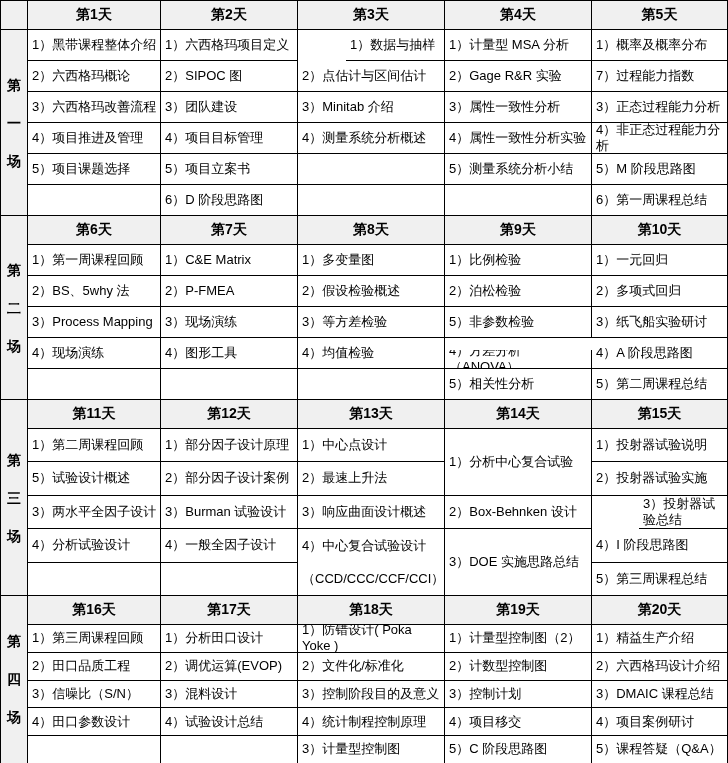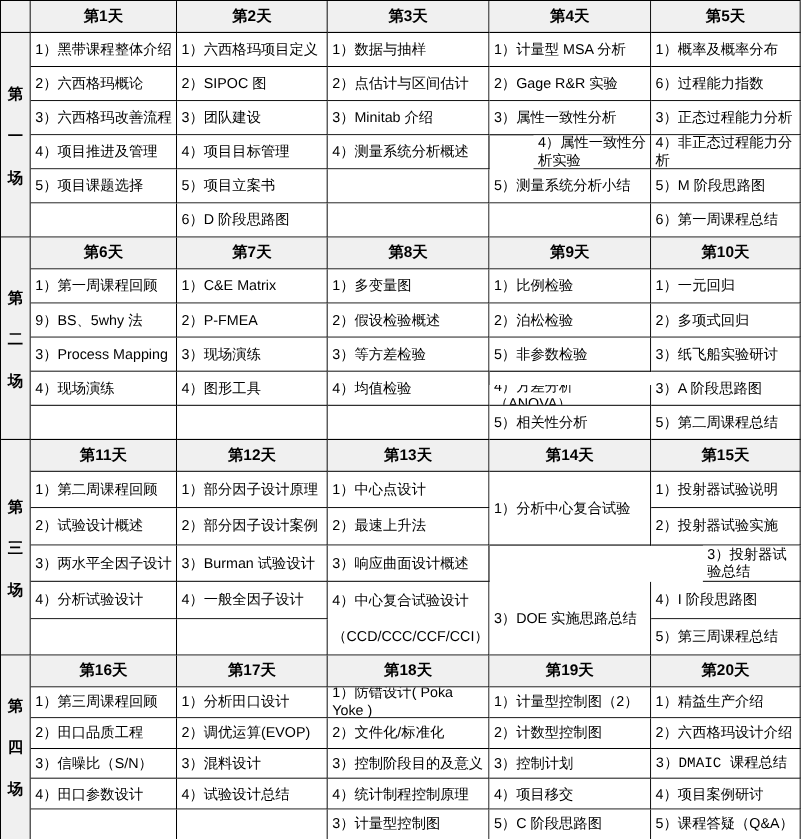--- a/index.html
+++ b/index.html
@@ -79,48 +79,48 @@
       <div class="cell" style="grid-area: 6 / 2 / span 1;">5）项目课题选择</div>
       <div class="cell" style="grid-area: 7 / 2 / span 1;"></div>
       <div class="cell day-header" style="grid-area: 1 / 3;">第2天</div>
       <div class="cell" style="grid-area: 2 / 3 / span 1;">1）六西格玛项目定义</div>
       <div class="cell" style="grid-area: 3 / 3 / span 1;">2）SIPOC 图</div>
       <div class="cell" style="grid-area: 4 / 3 / span 1;">3）团队建设</div>
       <div class="cell" style="grid-area: 5 / 3 / span 1;">4）项目目标管理</div>
       <div class="cell" style="grid-area: 6 / 3 / span 1;">5）项目立案书</div>
       <div class="cell" style="grid-area: 7 / 3 / span 1;">6）D 阶段思路图</div>
       <div class="cell day-header" style="grid-area: 1 / 4;">第3天</div>
-      <div class="cell" style="grid-area: 2 / 4 / span 1;">1）数据与抽样</div>
+      <div class="cell" style="grid-area: 2 / 4 / span 1; margin-left: 48px;">1）数据与抽样</div>
       <div class="cell" style="grid-area: 3 / 4 / span 1;">2）点估计与区间估计</div>
       <div class="cell" style="grid-area: 4 / 4 / span 1;">3）Minitab 介绍</div>
       <div class="cell" style="grid-area: 5 / 4 / span 1;">4）测量系统分析概述</div>
       <div class="cell" style="grid-area: 6 / 4 / span 1;"></div>
       <div class="cell" style="grid-area: 7 / 4 / span 1;"></div>
       <div class="cell day-header" style="grid-area: 1 / 5;">第4天</div>
       <div class="cell" style="grid-area: 2 / 5 / span 1;">1）计量型 MSA 分析</div>
       <div class="cell" style="grid-area: 3 / 5 / span 1;">2）Gage R&amp;R 实验</div>
       <div class="cell" style="grid-area: 4 / 5 / span 1;">3）属性一致性分析</div>
-      <div class="cell" style="grid-area: 5 / 5 / span 1; margin-left: 40px;">4）属性一致性分析实验</div>
+      <div class="cell" style="grid-area: 5 / 5 / span 1;">4）属性一致性分析实验</div>
       <div class="cell" style="grid-area: 6 / 5 / span 1;">5）测量系统分析小结</div>
       <div class="cell" style="grid-area: 7 / 5 / span 1;"></div>
       <div class="cell day-header" style="grid-area: 1 / 6;">第5天</div>
       <div class="cell" style="grid-area: 2 / 6 / span 1;">1）概率及概率分布</div>
-      <div class="cell" style="grid-area: 3 / 6 / span 1;">6）过程能力指数</div>
+      <div class="cell" style="grid-area: 3 / 6 / span 1;">7）过程能力指数</div>
       <div class="cell" style="grid-area: 4 / 6 / span 1;">3）正态过程能力分析</div>
       <div class="cell" style="grid-area: 5 / 6 / span 1;">4）非正态过程能力分析</div>
       <div class="cell" style="grid-area: 6 / 6 / span 1;">5）M 阶段思路图</div>
       <div class="cell" style="grid-area: 7 / 6 / span 1;">6）第一周课程总结</div>
     </div>
   <div class="session-block s2" style="grid-template-rows: 29px repeat(5, 1fr);">
       <div class="cell session-label" style="grid-area: 1 / 1 / span 6;">第
 二
 场</div>
       <div class="cell day-header" style="grid-area: 1 / 2;">第6天</div>
       <div class="cell" style="grid-area: 2 / 2 / span 1;">1）第一周课程回顾</div>
-      <div class="cell" style="grid-area: 3 / 2 / span 1;">9）BS、5why 法</div>
+      <div class="cell" style="grid-area: 3 / 2 / span 1;">2）BS、5why 法</div>
       <div class="cell" style="grid-area: 4 / 2 / span 1;">3）Process Mapping</div>
       <div class="cell" style="grid-area: 5 / 2 / span 1;">4）现场演练</div>
       <div class="cell" style="grid-area: 6 / 2 / span 1;"></div>
       <div class="cell day-header" style="grid-area: 1 / 3;">第7天</div>
       <div class="cell" style="grid-area: 2 / 3 / span 1;">1）C&amp;E Matrix</div>
       <div class="cell" style="grid-area: 3 / 3 / span 1;">2）P-FMEA</div>
       <div class="cell" style="grid-area: 4 / 3 / span 1;">3）现场演练</div>
       <div class="cell" style="grid-area: 5 / 3 / span 1;">4）图形工具</div>
       <div class="cell" style="grid-area: 6 / 3 / span 1;"></div>
       <div class="cell day-header" style="grid-area: 1 / 4;">第8天</div>
@@ -132,47 +132,48 @@
       <div class="cell day-header" style="grid-area: 1 / 5;">第9天</div>
       <div class="cell" style="grid-area: 2 / 5 / span 1;">1）比例检验</div>
       <div class="cell" style="grid-area: 3 / 5 / span 1;">2）泊松检验</div>
       <div class="cell" style="grid-area: 4 / 5 / span 1;">5）非参数检验</div>
       <div class="cell" style="grid-area: 5 / 5 / span 1; margin-top: 12px;">4）方差分析（ANOVA）</div>
       <div class="cell" style="grid-area: 6 / 5 / span 1;">5）相关性分析</div>
       <div class="cell day-header" style="grid-area: 1 / 6;">第10天</div>
       <div class="cell" style="grid-area: 2 / 6 / span 1;">1）一元回归</div>
       <div class="cell" style="grid-area: 3 / 6 / span 1;">2）多项式回归</div>
       <div class="cell" style="grid-area: 4 / 6 / span 1;">3）纸飞船实验研讨</div>
-      <div class="cell" style="grid-area: 5 / 6 / span 1;">3）A 阶段思路图</div>
+      <div class="cell" style="grid-area: 5 / 6 / span 1;">4）A 阶段思路图</div>
       <div class="cell" style="grid-area: 6 / 6 / span 1;">5）第二周课程总结</div>
     </div>
   <div class="session-block s3" style="grid-template-rows: 29px repeat(5, 1fr);">
       <div class="cell session-label" style="grid-area: 1 / 1 / span 6;">第
 三
 场</div>
       <div class="cell day-header" style="grid-area: 1 / 2;">第11天</div>
       <div class="cell" style="grid-area: 2 / 2 / span 1;">1）第二周课程回顾</div>
-      <div class="cell" style="grid-area: 3 / 2 / span 1;">2）试验设计概述</div>
+      <div class="cell" style="grid-area: 3 / 2 / span 1;">5）试验设计概述</div>
       <div class="cell" style="grid-area: 4 / 2 / span 1;">3）两水平全因子设计</div>
       <div class="cell" style="grid-area: 5 / 2 / span 1;">4）分析试验设计</div>
       <div class="cell" style="grid-area: 6 / 2 / span 1;"></div>
       <div class="cell day-header" style="grid-area: 1 / 3;">第12天</div>
       <div class="cell" style="grid-area: 2 / 3 / span 1;">1）部分因子设计原理</div>
       <div class="cell" style="grid-area: 3 / 3 / span 1;">2）部分因子设计案例</div>
       <div class="cell" style="grid-area: 4 / 3 / span 1;">3）Burman 试验设计</div>
       <div class="cell" style="grid-area: 5 / 3 / span 1;">4）一般全因子设计</div>
       <div class="cell" style="grid-area: 6 / 3 / span 1;"></div>
       <div class="cell day-header" style="grid-area: 1 / 4;">第13天</div>
       <div class="cell" style="grid-area: 2 / 4 / span 1;">1）中心点设计</div>
       <div class="cell" style="grid-area: 3 / 4 / span 1;">2）最速上升法</div>
       <div class="cell" style="grid-area: 4 / 4 / span 1;">3）响应曲面设计概述</div>
       <div class="cell cell--spread" style="grid-area: 5 / 4 / span 2;">4）中心复合试验设计
 （CCD/CCC/CCF/CCI）</div>
       <div class="cell day-header" style="grid-area: 1 / 5;">第14天</div>
       <div class="cell" style="grid-area: 2 / 5 / span 2;">1）分析中心复合试验</div>
+      <div class="cell" style="grid-area: 4 / 5 / span 1;">2）Box-Behnken 设计</div>
       <div class="cell" style="grid-area: 5 / 5 / span 2;">3）DOE 实施思路总结</div>
       <div class="cell day-header" style="grid-area: 1 / 6;">第15天</div>
       <div class="cell" style="grid-area: 2 / 6 / span 1;">1）投射器试验说明</div>
       <div class="cell" style="grid-area: 3 / 6 / span 1;">2）投射器试验实施</div>
       <div class="cell" style="grid-area: 4 / 6 / span 1; margin-left: 47px;">3）投射器试验总结</div>
       <div class="cell" style="grid-area: 5 / 6 / span 1;">4）I 阶段思路图</div>
       <div class="cell" style="grid-area: 6 / 6 / span 1;">5）第三周课程总结</div>
     </div>
   <div class="session-block s4" style="grid-template-rows: 29px repeat(5, 1fr);">
       <div class="cell session-label" style="grid-area: 1 / 1 / span 6;">第
@@ -198,17 +199,17 @@
       <div class="cell" style="grid-area: 6 / 4 / span 1;">3）计量型控制图</div>
       <div class="cell day-header" style="grid-area: 1 / 5;">第19天</div>
       <div class="cell" style="grid-area: 2 / 5 / span 1;">1）计量型控制图（2）</div>
       <div class="cell" style="grid-area: 3 / 5 / span 1;">2）计数型控制图</div>
       <div class="cell" style="grid-area: 4 / 5 / span 1;">3）控制计划</div>
       <div class="cell" style="grid-area: 5 / 5 / span 1;">4）项目移交</div>
       <div class="cell" style="grid-area: 6 / 5 / span 1;">5）C 阶段思路图</div>
       <div class="cell day-header" style="grid-area: 1 / 6;">第20天</div>
       <div class="cell" style="grid-area: 2 / 6 / span 1;">1）精益生产介绍</div>
       <div class="cell" style="grid-area: 3 / 6 / span 1;">2）六西格玛设计介绍</div>
-      <div class="cell" style="grid-area: 4 / 6 / span 1; font-family: Liberation Mono, monospace;">3）DMAIC 课程总结</div>
+      <div class="cell" style="grid-area: 4 / 6 / span 1;">3）DMAIC 课程总结</div>
       <div class="cell" style="grid-area: 5 / 6 / span 1;">4）项目案例研讨</div>
       <div class="cell" style="grid-area: 6 / 6 / span 1;">5）课程答疑（Q&amp;A）</div>
     </div>
 </div>
 
 </body></html>

